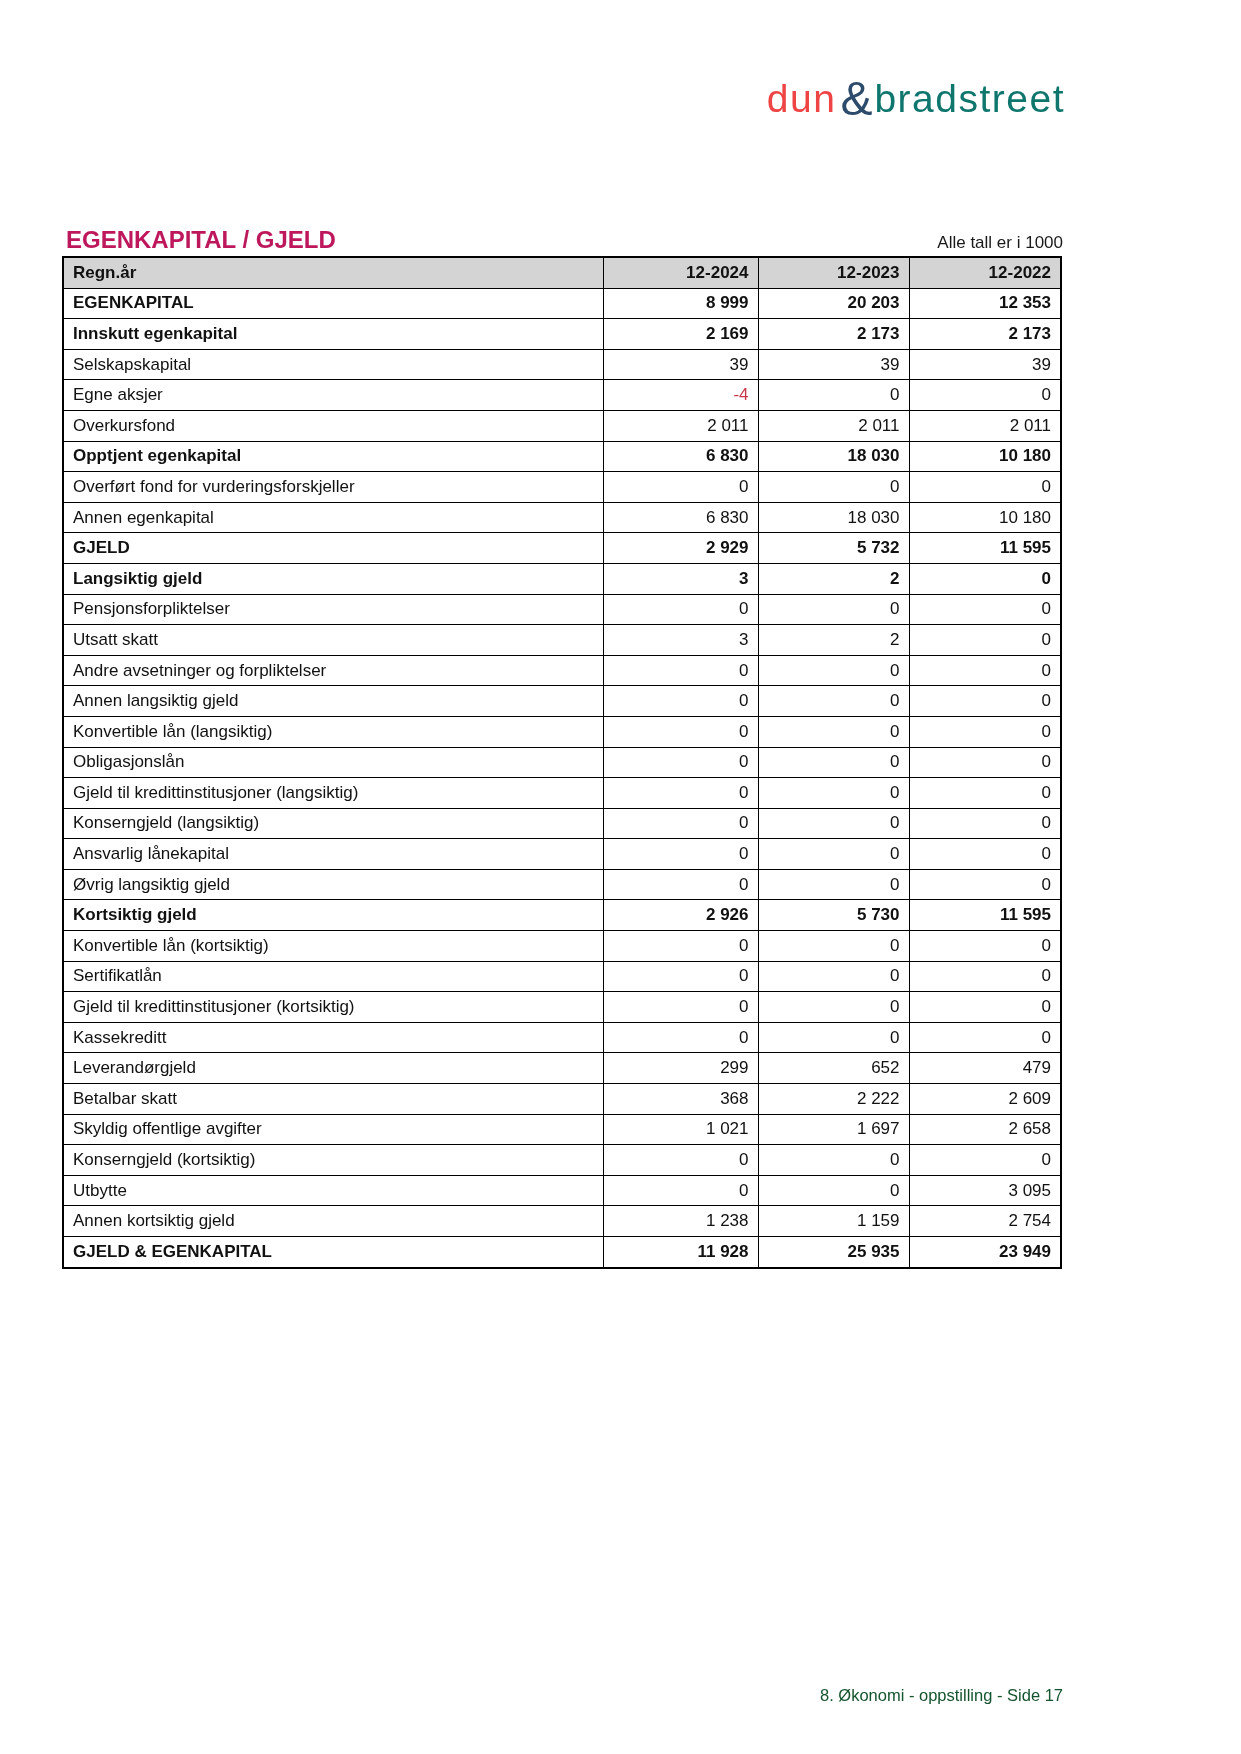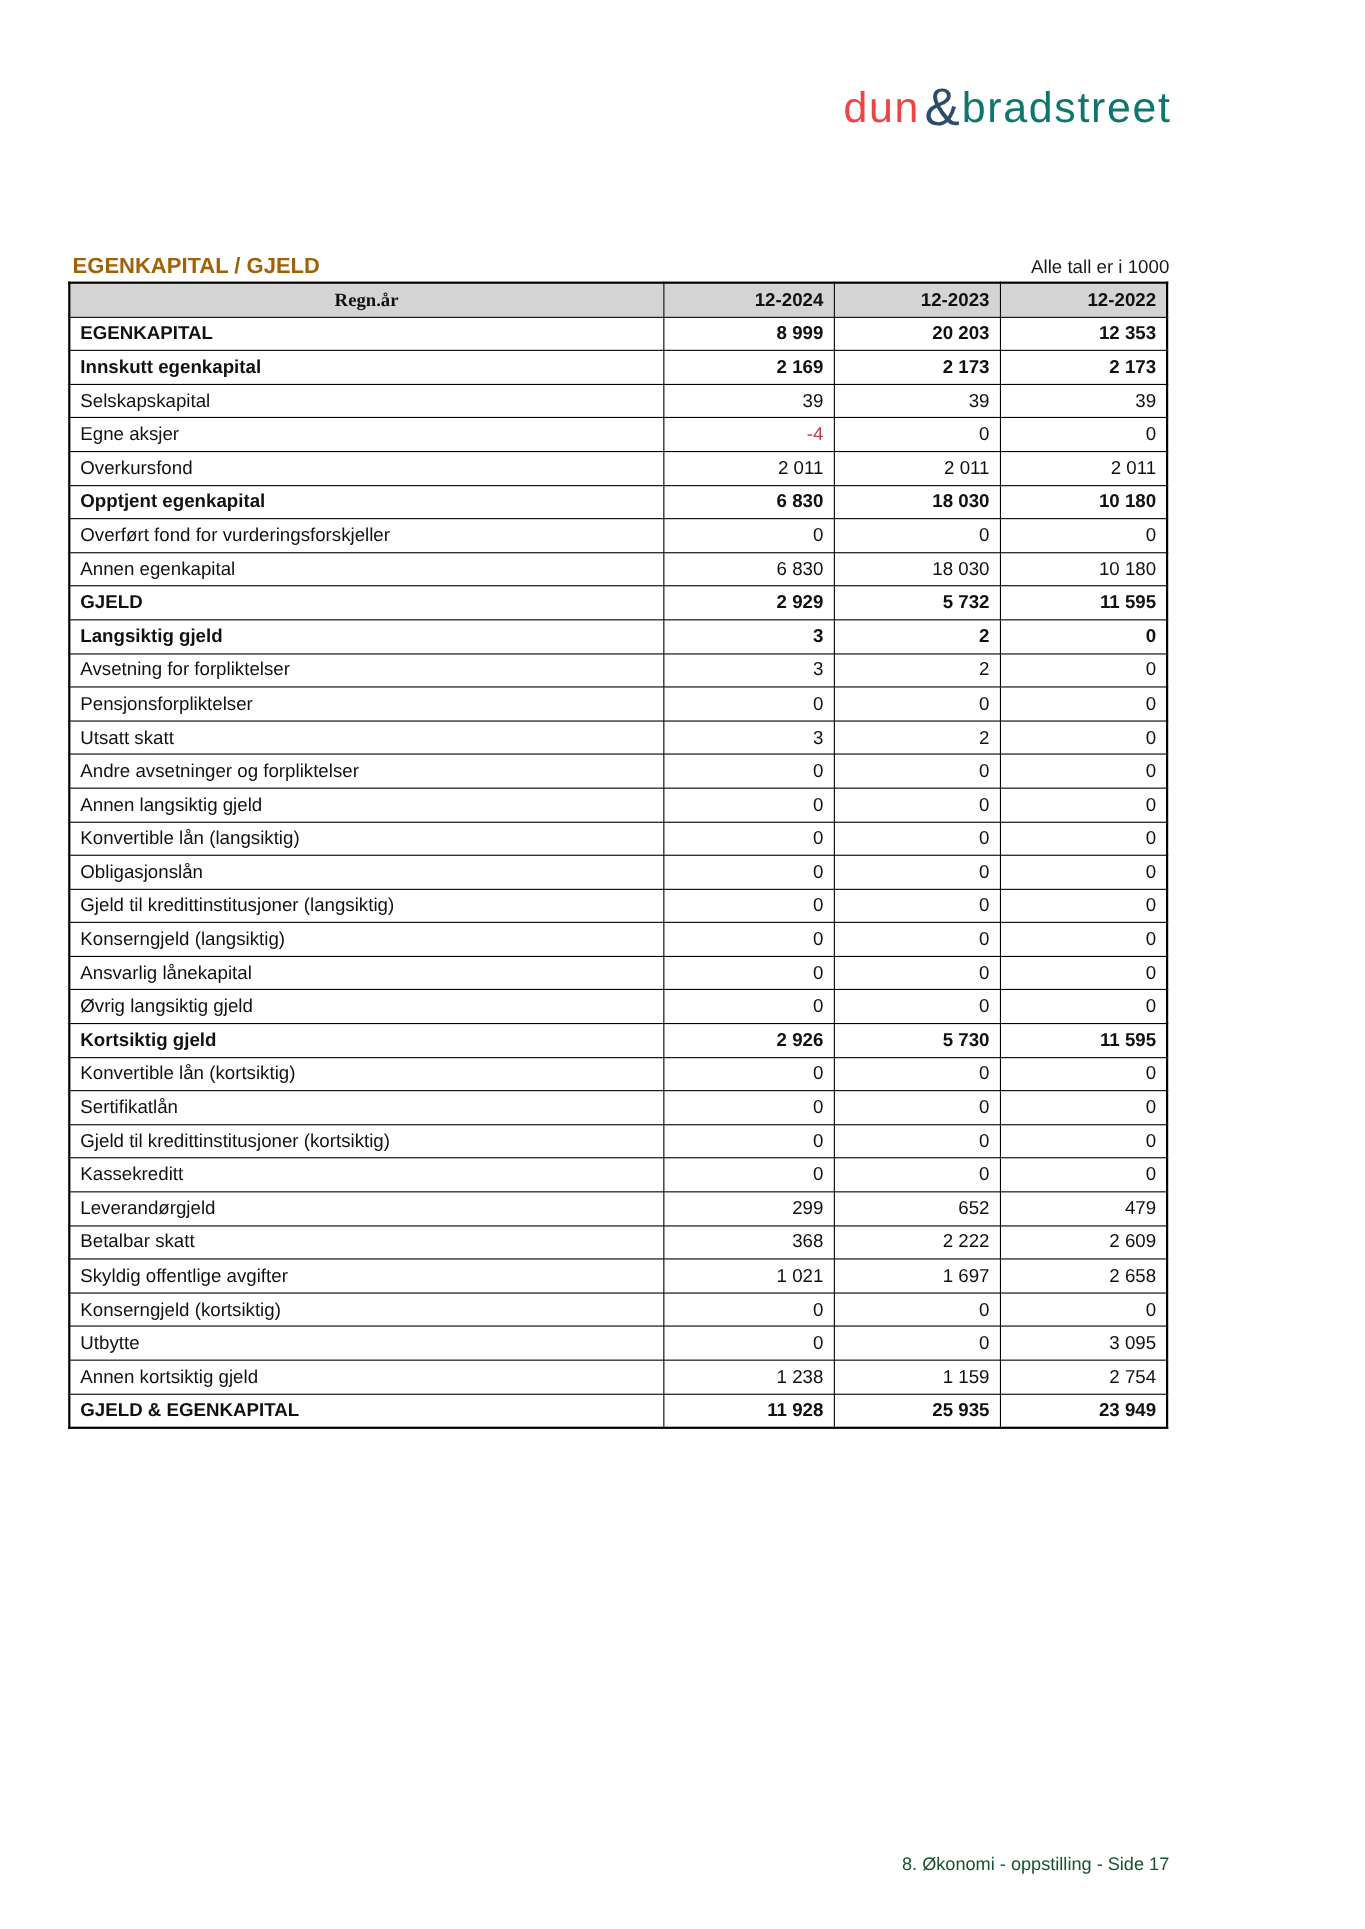--- a/index.html
+++ b/index.html
@@ -47,23 +47,23 @@
   .titlebar {
     position: absolute;
     left: 66px;
     right: 178px;
     top: 222px;
     display: flex;
     justify-content: space-between;
     align-items: baseline;
   }
   .page-title {
-    font-size: 20px;
+    font-size: 24px;
     font-weight: bold;
-    color: #a16207;
+    color: #be185d;
   }
   .unit-note {
     font-size: 17px;
     color: #1a1a1a;
     margin-top: 11px;
   }
 
   
   table.balance {
     position: absolute;
@@ -83,22 +83,21 @@
     vertical-align: middle;
     overflow: hidden;
     white-space: nowrap;
   }
   table.balance th {
     background: #d4d4d4;
     font-weight: bold;
     text-align: right;
   }
   table.balance th.label {
-    text-align: center;
-    font-family: Liberation Serif, serif;
+    text-align: left;
   }
   table.balance td.label {
     text-align: left;
   }
   table.balance td.num {
     text-align: right;
   }
   table.balance tr.bold td {
     font-weight: bold;
   }
@@ -200,26 +199,20 @@
         <td class="num">5 732</td>
         <td class="num">11 595</td>
       </tr>
       <tr class="bold">
         <td class="label">Langsiktig gjeld</td>
         <td class="num">3</td>
         <td class="num">2</td>
         <td class="num">0</td>
       </tr>
       <tr>
-        <td class="label">Avsetning for forpliktelser</td>
-        <td class="num">3</td>
-        <td class="num">2</td>
-        <td class="num">0</td>
-      </tr>
-      <tr>
         <td class="label">Pensjonsforpliktelser</td>
         <td class="num">0</td>
         <td class="num">0</td>
         <td class="num">0</td>
       </tr>
       <tr>
         <td class="label">Utsatt skatt</td>
         <td class="num">3</td>
         <td class="num">2</td>
         <td class="num">0</td>

